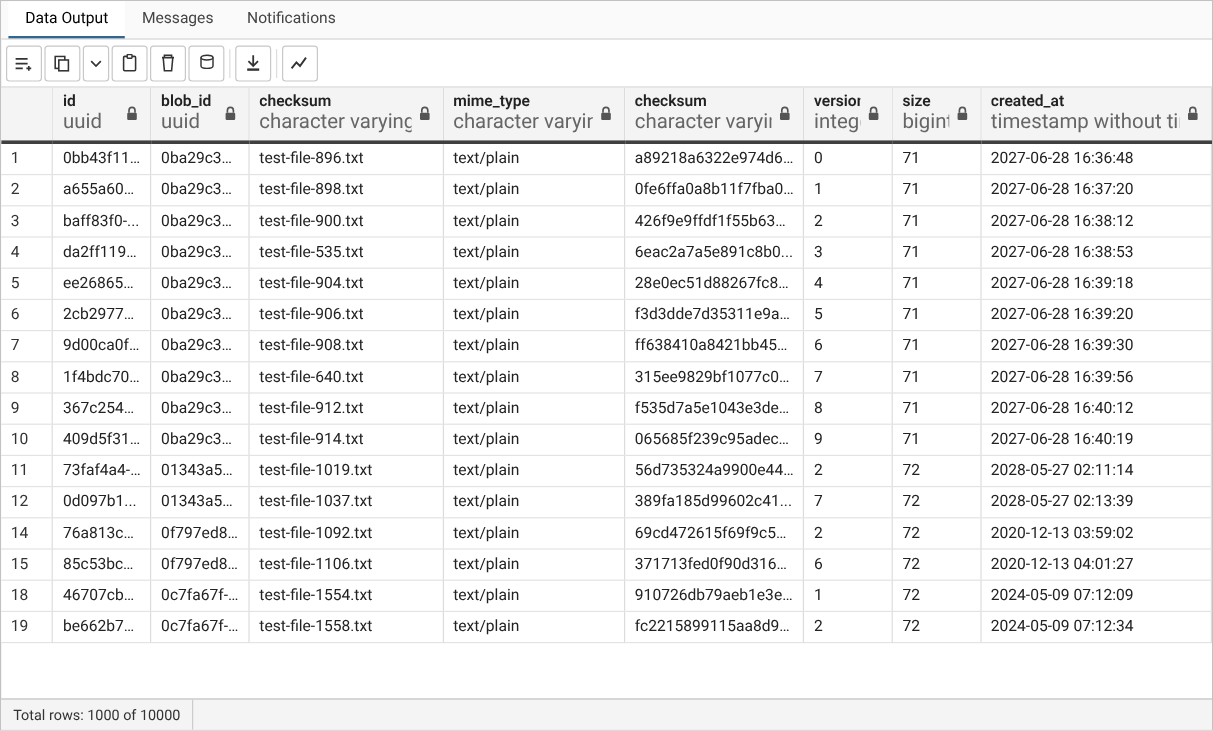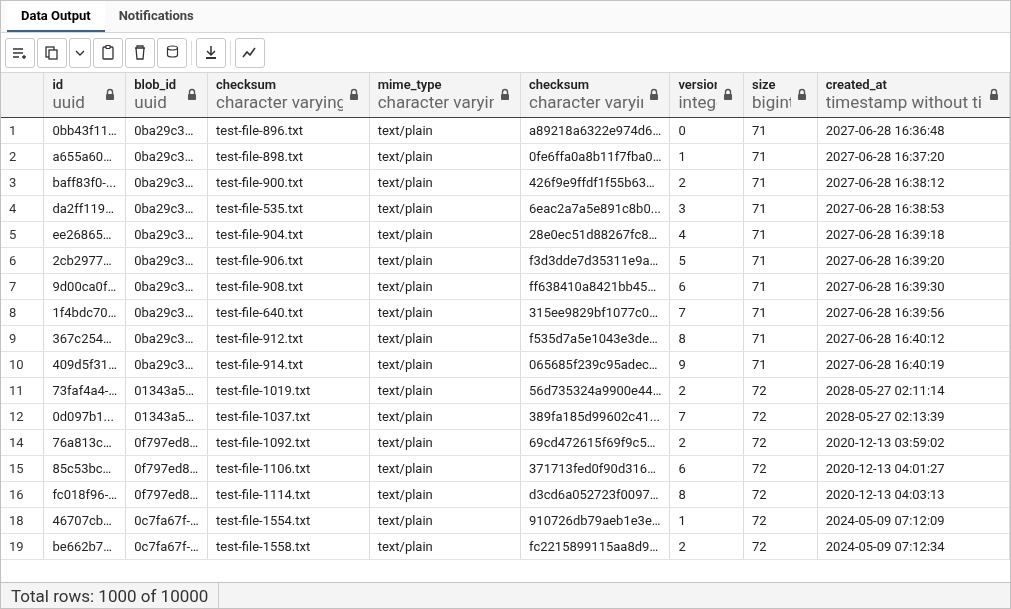--- a/index.html
+++ b/index.html
@@ -29,21 +29,20 @@
     padding-left: 6px;
   }
   .tab {
     padding: 0 14px;
     height: 100%;
     display: flex;
     align-items: center;
     color: #444;
     cursor: pointer;
     border-bottom: 2px solid transparent;
-    font-weight: bold;
   }
   .tab.active {
     border-bottom: 2px solid #326690;
     color: #000;
     background: #fff;
   }
   
   .toolbar {
     display: flex;
     align-items: center;
@@ -89,21 +88,21 @@
     text-overflow: ellipsis;
     vertical-align: middle;
     background: #fff;
   }
   table.grid thead th {
     background: #f4f4f4;
     font-weight: normal;
     position: sticky;
     top: 0;
     height: 40px;
-    border-bottom: 1px solid #404040;
+    border-bottom: 3px solid #404040;
   }
   .colhead {
     display: flex;
     align-items: center;
     justify-content: space-between;
     gap: 4px;
   }
   .colhead .ct {
     display: flex;
     flex-direction: column;
@@ -134,39 +133,40 @@
   col.c-ver { width: 72px; }
   col.c-size { width: 72px; }
   col.c-created { width: 188px; }
   
   .status {
     display: flex;
     align-items: center;
     height: 26px;
     border-top: 1px solid #c2c2c2;
     background: #f4f4f4;
-    font-size: 17px;
+    font-size: 12px;
     color: #333;
   }
   .status-cell {
     padding: 0 10px;
     border-right: 1px solid #ccc;
     height: 100%;
     display: flex;
     align-items: center;
   }
   svg { display: block; }
 </style>
 </head>
 <body>
 
 <div class="root">
 
   <div class="tabs">
     <div class="tab active">Data Output</div>
+    <div class="tab">Messages</div>
     <div class="tab">Notifications</div>
   </div>
 
   <div class="toolbar">
     <div class="tbtn" title="Add row">
       <span>
         <svg width="16" height="16" viewBox="0 0 16 16">
             <path d="M1 4h10M1 8h10M1 12h6" stroke="#333" stroke-width="1.4"></path>
             <path d="M12 10v4M10 12h4" stroke="#333" stroke-width="1.4"></path>
           </svg>
@@ -509,31 +509,20 @@
             <td>85c53bcb...</td>
             <td>0f797ed8...</td>
             <td>test-file-1106.txt</td>
             <td>text/plain</td>
             <td>371713fed0f90d316c...</td>
             <td class="num">6</td>
             <td class="num">72</td>
             <td>2020-12-13 04:01:27</td>
           </tr>
           <tr>
-            <td class="rownum">16</td>
-            <td>fc018f96-...</td>
-            <td>0f797ed8...</td>
-            <td>test-file-1114.txt</td>
-            <td>text/plain</td>
-            <td>d3cd6a052723f0097c...</td>
-            <td class="num">8</td>
-            <td class="num">72</td>
-            <td>2020-12-13 04:03:13</td>
-          </tr>
-          <tr>
             <td class="rownum">18</td>
             <td>46707cbc...</td>
             <td>0c7fa67f-...</td>
             <td>test-file-1554.txt</td>
             <td>text/plain</td>
             <td>910726db79aeb1e3e...</td>
             <td class="num">1</td>
             <td class="num">72</td>
             <td>2024-05-09 07:12:09</td>
           </tr>

